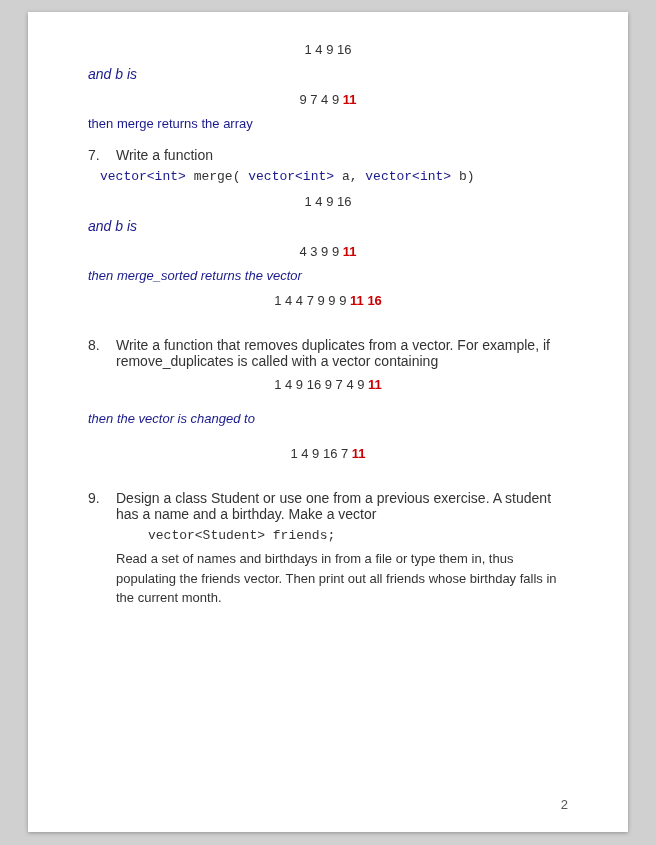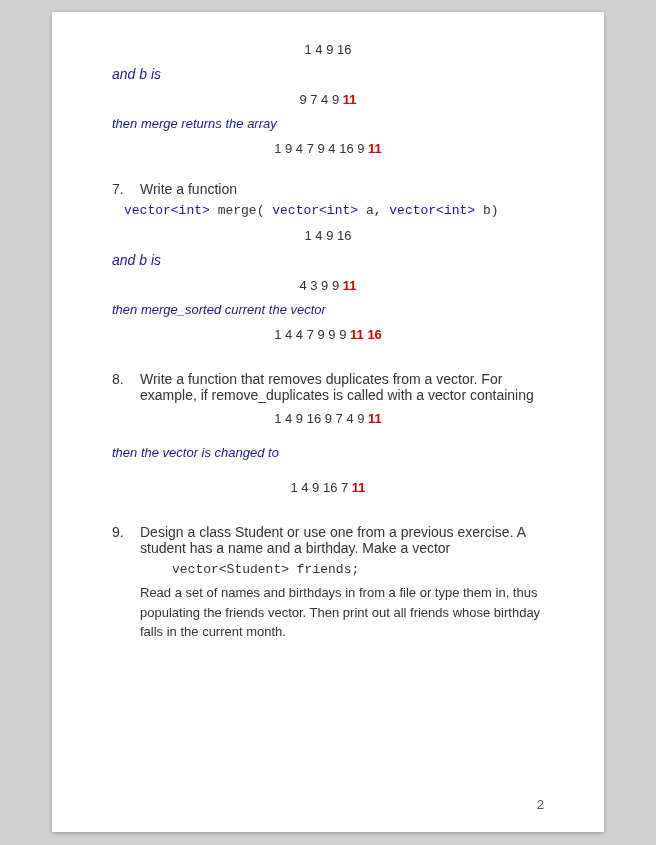--- a/index.html
+++ b/index.html
@@ -11,40 +11,39 @@
     body {
       background-color: #d0d0d0;
       display: flex;
       justify-content: center;
       align-items: flex-start;
       min-height: 845px;
       font-family: Arial, sans-serif;
     }
 
     .page {
-      width: 552px;
+      width: 600px;
       min-height: 820px;
       background-color: #ffffff;
       margin: 12px auto;
       padding: 20px 60px 40px 60px;
       position: relative;
       box-shadow: 0 1px 4px rgba(0,0,0,0.3);
     }
 
     .and-b-is {
       font-size: 14px;
       color: #1a1a8c;
       margin-bottom: 4px;
       font-style: italic;
     }
 
     .then-merge-line {
       font-size: 13px;
       color: #1a1a8c;
-      font-style: italic;
     }
 
     .section {
       margin-bottom: 16px;
     }
 
     .section-header {
       display: flex;
       align-items: flex-start;
       margin-bottom: 6px;
@@ -138,23 +137,20 @@
   </div>
 
   <div class="center-block">
     <span class="num-normal">9  7  4  9  </span><span class="num-red">11</span>
   </div>
 
   <div class="then-merge-line">
     <span>then merge returns the array</span>
   </div>
 
-  <div class="center-block">
-    <span class="num-normal">1  9  4  7  9  4  16  9  </span><span class="num-red">11</span>
-  </div>
 
   <div style="height: 16px;"></div>
 
   <div class="section">
     <div class="section-header">
       <span class="section-number">7.</span>
       <span class="section-title">Write a function</span>
     </div>
     <div class="code-line">
       <span class="code-type">vector&lt;int&gt;</span>
@@ -167,21 +163,21 @@
     <div class="center-block">
       <span class="num-normal">1  4  9  16</span>
     </div>
     <div class="and-b-is">
       <span>and b is</span>
     </div>
     <div class="center-block">
       <span class="num-normal">4  3  9  9  </span><span class="num-red">11</span>
     </div>
     <div class="italic-blue" style="font-style:italic; color:#1a1a8c; font-size:13px; margin: 4px 0;">
-      <span>then merge_sorted current the vector</span>
+      <span>then merge_sorted returns the vector</span>
     </div>
     <div class="center-block">
       <span class="num-normal">1  4  4  7  9  9  9  </span><span class="num-red">11  </span><span class="num-red">16</span>
     </div>
   </div>
 
   <div style="height: 12px;"></div>
 
   <div class="section">
     <div class="section-header">

